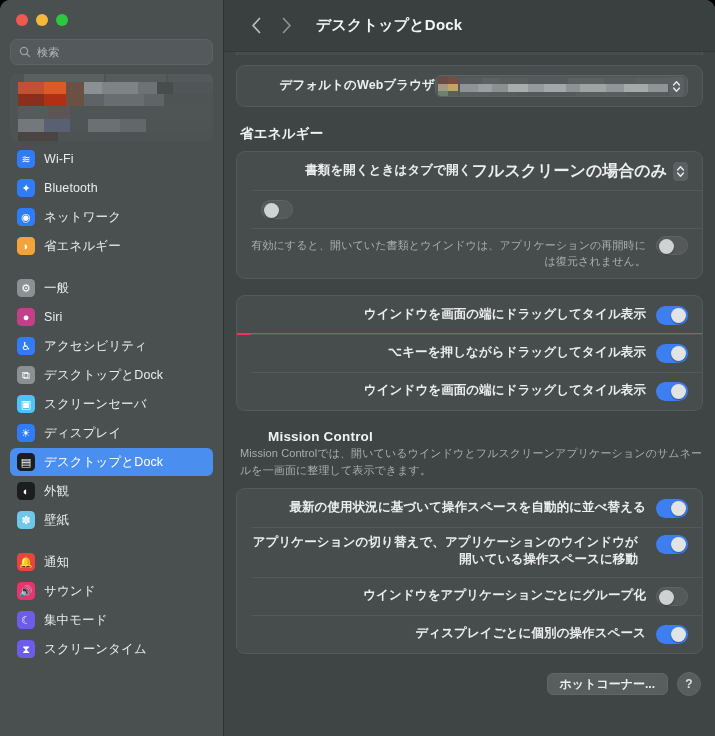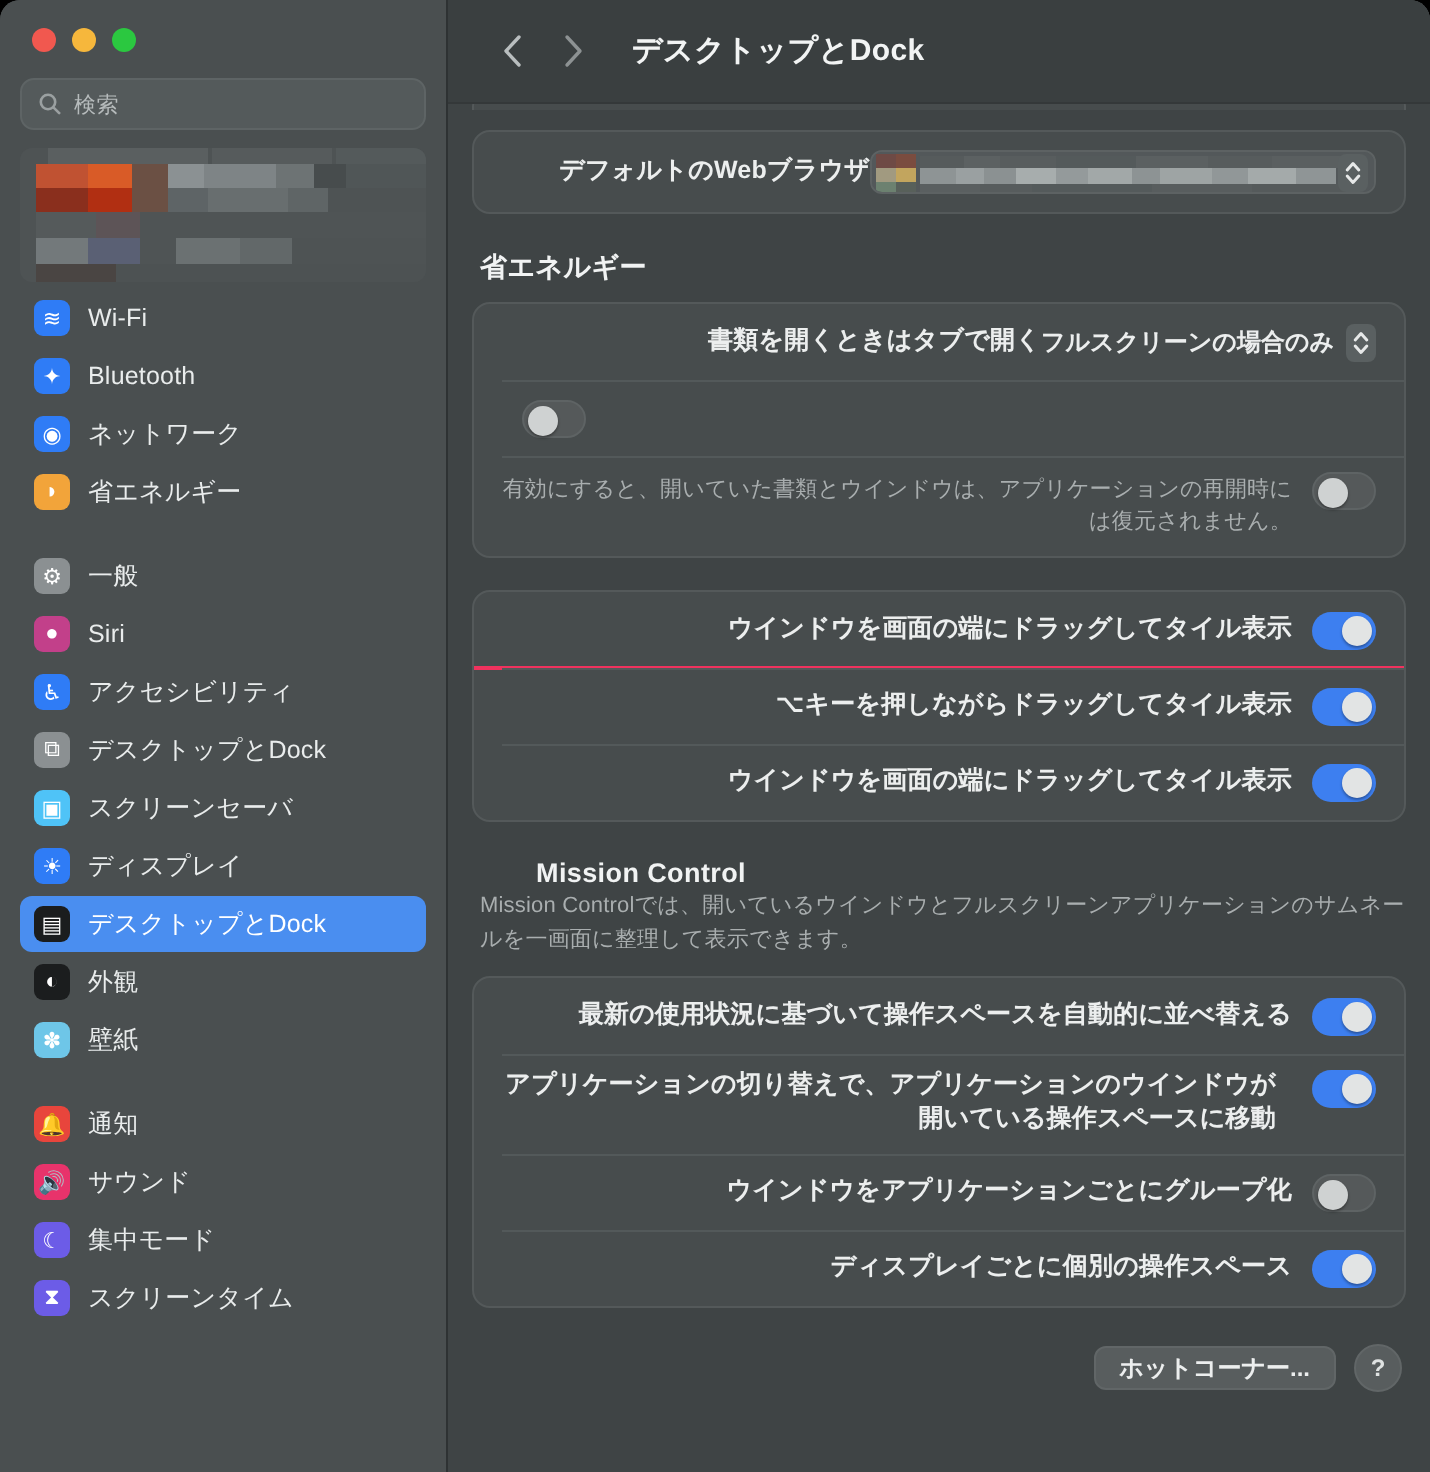--- a/index.html
+++ b/index.html
@@ -135,21 +135,21 @@
     color:#f1f3f3;font-size:13.5px;font-weight:bold;
     margin:18px 0 8px 4px;letter-spacing:.2px;
   }
   .section-desc{
     color:#a9aeaf;font-size:11px;line-height:1.5;
     margin:-4px 0 10px 4px;letter-spacing:.1px;
   }
 
   
   .popup-plain{
-    display:flex;align-items:center;gap:6px;color:#eceeee;font-size:12px;font-weight:bold;
+    display:flex;align-items:center;gap:6px;color:#eceeee;font-size:16px;font-weight:bold;
   }
   .stepper{
     width:15px;height:19px;border-radius:4px;background:#5a6061;
     display:flex;flex-direction:column;align-items:center;justify-content:center;gap:2px;
     flex:0 0 15px;
   }
   .popup-bordered{
     flex:0 0 auto;width:253px;height:22px;border-radius:6px;
     background:#53585a;border:1px solid #5d6263;
     display:flex;align-items:center;justify-content:flex-end;

